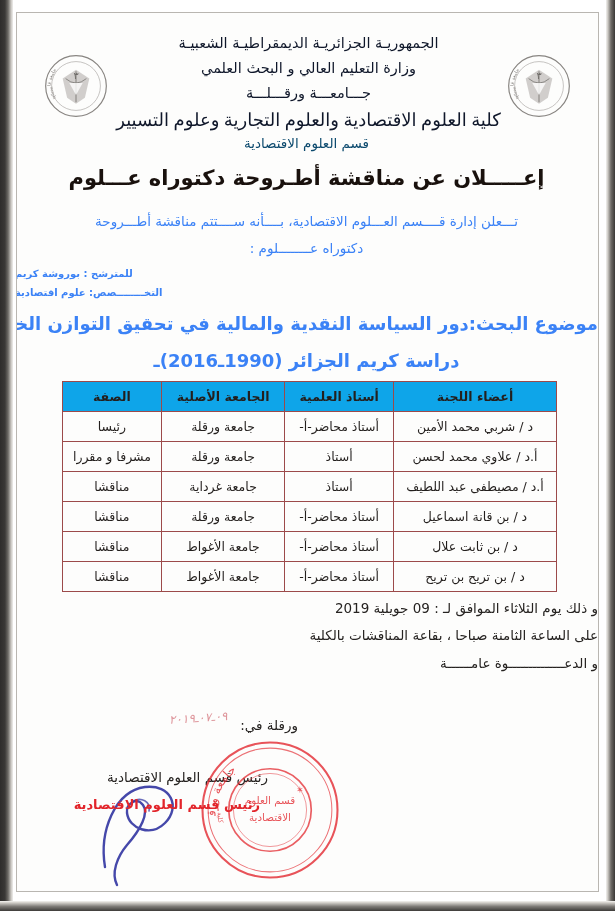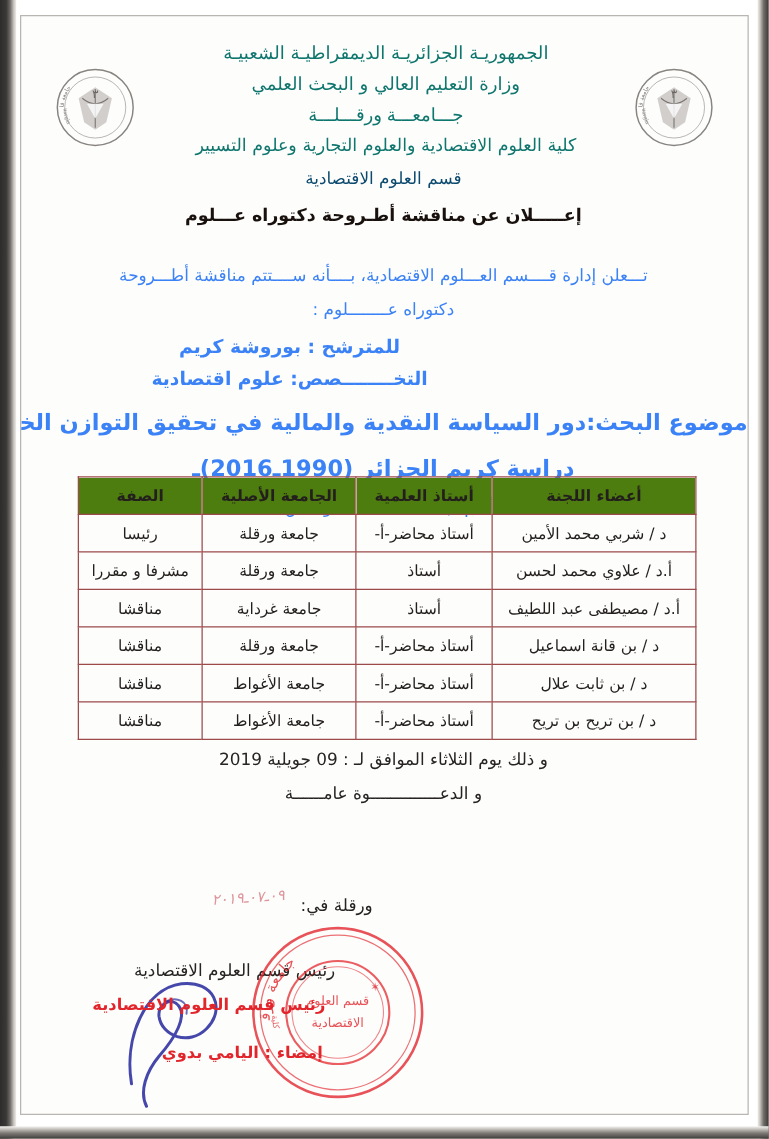--- a/index.html
+++ b/index.html
@@ -70,31 +70,31 @@
   
   .header-block {
     position: absolute;
     top: 20px;
     left: 0;
     width: 583px;
     text-align: center;
   }
   .header-line {
     font-size: 14.5px;
-    color: #0f766e;
+    color: #0f172a;
     letter-spacing: 0.2px;
     margin: 0 0 3px 0;
     direction: rtl;
   }
   .header-line.uni {
     letter-spacing: 2.5px;
+  }
+  .header-line.faculty {
+    font-size: 18px;
     font-family: Liberation Serif, serif;
-  }
-  .header-line.faculty {
-    font-size: 14px;
   }
   .dept-line {
     position: absolute;
     top: 120px;
     width: 583px;
     text-align: center;
     font-size: 13.5px;
     color: #0c4a6e;
     direction: rtl;
   }
@@ -110,21 +110,21 @@
   .seal.right { right: 22px; }
   .seal.left  { left: 22px; }
   .seal svg { display: block; width: 100%; height: 100%; }
 
   
   .doc-title {
     position: absolute;
     top: 150px;
     width: 583px;
     text-align: center;
-    font-size: 14px;
+    font-size: 21px;
     font-weight: bold;
     color: #19110d;
     direction: rtl;
     letter-spacing: 0.5px;
   }
 
   
   .body-wrap {
     position: absolute;
     top: 198px;
@@ -134,24 +134,24 @@
   .p-line {
     font-size: 13.5px;
     color: #3b82f6;
     text-align: center;
     margin-bottom: 7px;
     direction: rtl;
     white-space: nowrap;
   }
   .p-line.wide { letter-spacing: 0.6px; }
   .p-indent-right {
-    text-align: center;
+    text-align: left;
     padding-right: 150px;
     font-weight: bold;
-    font-size: 15px;
+    font-size: 10px;
     margin-bottom: 4px;
   }
   .p-subject {
     text-align: center;
     font-weight: bold;
     font-size: 18px;
     margin-top: 10px;
   }
   .p-committee {
     text-align: center;
@@ -181,41 +181,42 @@
     padding: 5px 4px 6px 4px;
     text-align: center;
     vertical-align: middle;
     height: 18px;
     white-space: nowrap;
     overflow: hidden;
   }
   table.committee th {
     font-weight: bold;
     font-size: 12.5px;
-    background: #4d7c0f;
+    background: #0ea5e9;
     margin-top: 29px;
   }
   col.c-name { width: 33%; }
   col.c-rank { width: 22%; }
   col.c-univ { width: 25%; }
   col.c-role { width: 20%; }
 
   
   .footer-info {
     position: absolute;
     top: 585px;
     width: 583px;
     direction: rtl;
     text-align: center;
   }
   .f-line {
     font-size: 13.5px;
     color: #262321;
     margin-bottom: 7px;
     white-space: nowrap;
+    text-align: right;
   }
   .f-line.ltr-num { unicode-bidi: plaintext; }
 
   
   .sign-region {
     position: absolute;
     top: 692px;
     right: 0;
     width: 583px;
     height: 190px;
@@ -419,20 +420,21 @@
               <td>أستاذ محاضر-أ-</td>
               <td>جامعة الأغواط</td>
               <td>مناقشا</td>
             </tr>
           </tbody>
         </table>
       </div>
 
       <div class="footer-info">
         <div class="f-line ar ltr-num">و ذلك يوم الثلاثاء الموافق لـ : 09 جويلية 2019</div>
+        <div class="f-line ar">على الساعة الثامنة صباحا ، بقاعة المناقشات بالكلية</div>
         <div class="f-line ar">و الدعــــــــــــــوة عامــــــة</div>
       </div>
 
       <div class="sign-region">
 
         <div class="sign-city ar">ورقلة في:</div>
 
         <div class="handwritten-date">٠٩ـ٠٧ـ٢٠١٩</div>
 
         <div class="sign-head ar">رئيس قسم العلوم الاقتصادية</div>
@@ -460,18 +462,17 @@
         <div class="scribble">
           <svg viewBox="0 0 110 120" aria-hidden="true">
             <path d="M12 96 C6 60, 22 20, 52 16 C78 13, 88 36, 72 52 C58 66, 36 58, 34 42
                      C33 32, 44 26, 50 34 C56 42, 48 58, 34 74 C24 86, 18 102, 24 114" fill="none" stroke="#2b2f9e" stroke-width="2.4" stroke-linecap="round" opacity="0.88"></path>
             <path d="M40 30 C48 26, 58 30, 56 40" fill="none" stroke="#2b2f9e" stroke-width="1.6" stroke-linecap="round" opacity="0.7"></path>
           </svg>
         </div>
 
         <div class="sign-red-title ar">رئيس قسم العلوم الاقتصادية</div>
 
-        <div class="sign-name ar">إمضاء : اليامي بدوي</div>
       </div>
 
     </div>
   </div>
 </div>
 
 </body></html>

